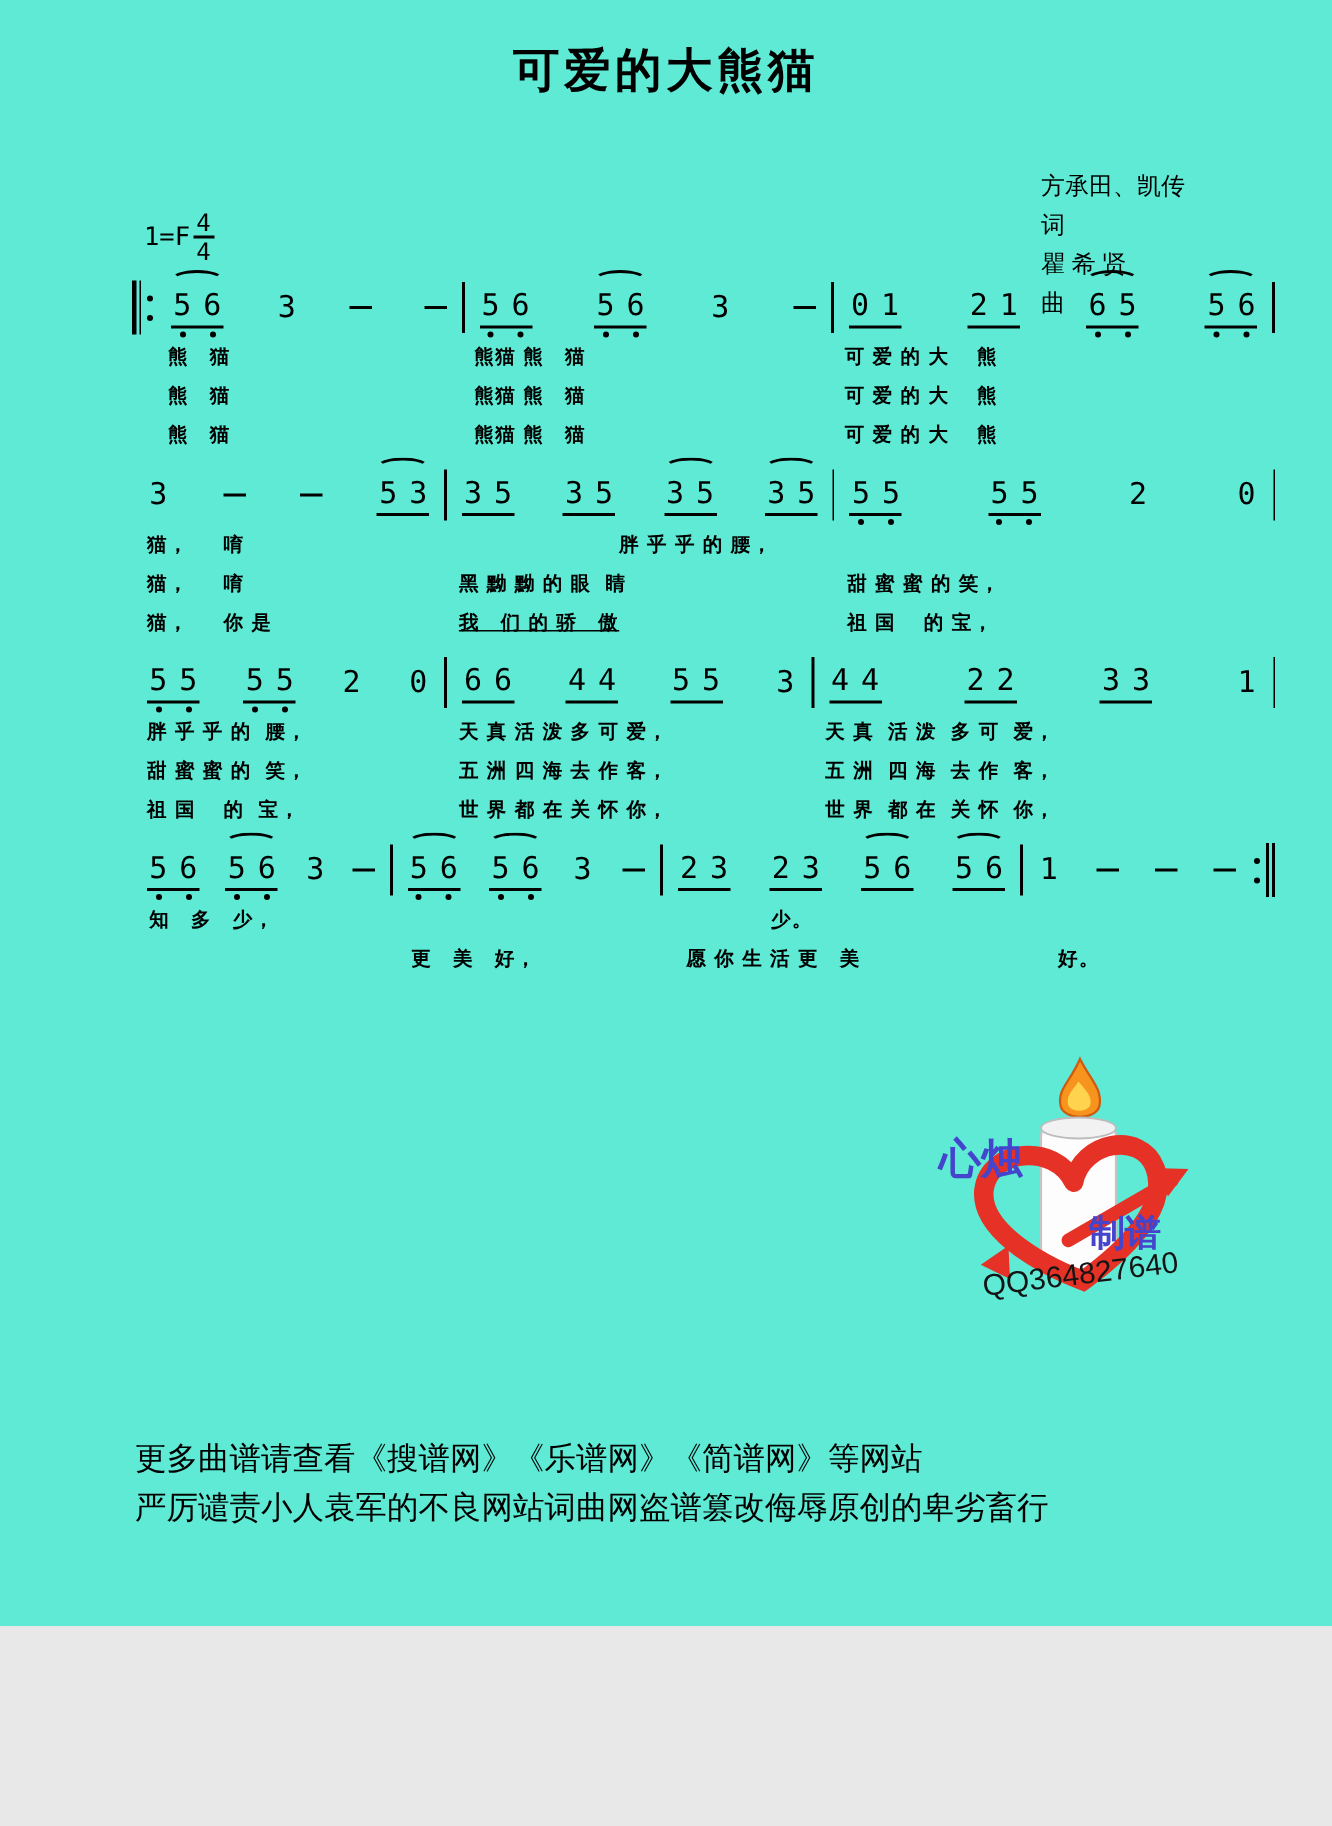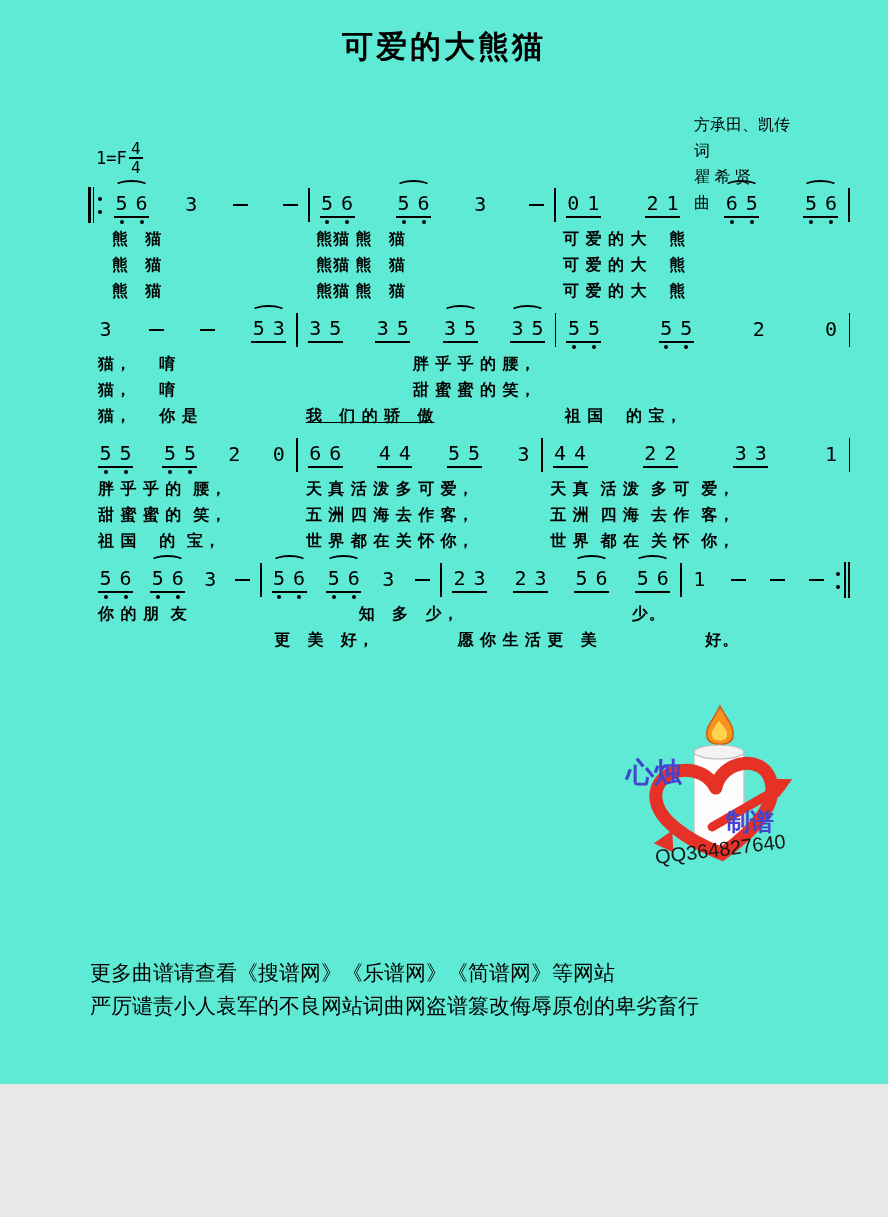--- a/index.html
+++ b/index.html
@@ -30,21 +30,21 @@
         border:2px solid transparent;border-top-color:#000;border-radius:50%;}
   .odot{position:absolute;left:50%;bottom:-10px;width:4px;height:4px;border-radius:50%;
         background:#000;transform:translateX(-50%);}
   .dash{width:15px;height:2.5px;background:#000;}
   .rpt{display:flex;align-items:center;gap:2px;height:36px;flex:none;}
   .rpt .b2{width:2.5px;height:36px;background:#000;}
   .rpt .b1{width:1.5px;height:36px;background:#000;}
   .rpt .dots{display:flex;flex-direction:column;justify-content:center;gap:9px;height:36px;padding:0 2px;}
   .rpt .dots i{width:4px;height:4px;background:#000;border-radius:50%;}
   .lyrics-row{display:flex;height:25px;margin-top:1px;}
-  .lyr{white-space:pre;font-size:16px;font-weight:600;letter-spacing:1px;
+  .lyr{white-space:pre;font-size:13px;font-weight:600;letter-spacing:1px;
        padding-left:10px;overflow:hidden;flex-basis:0;}
   .lyr-gap{flex:none;width:1.5px;}
   .rpt-spacer{flex:none;width:14px;}
 
   .watermark{position:absolute;left:598px;top:696px;}
   .footer{position:absolute;left:90px;top:956px;font-size:21px;line-height:33px;}
   .footer .l3{font-weight:bold;}
   .brand{position:absolute;left:748px;top:1164px;display:flex;align-items:center;gap:5px;}
   .brand-name{font-size:27px;font-weight:bold;letter-spacing:1px;margin-left:44px;}
 </style>
@@ -222,20 +222,21 @@
         <div class="lyrics-row">
           <div class="lyr" style="flex-grow: 27;">猫，     唷</div>
           <div class="lyr-gap"></div>
           <div class="lyr-gap"></div>
           <div class="lyr" style="flex-grow: 39;">胖 乎 乎 的 腰，</div>
           <div class="lyr-gap"></div>
         </div>
         <div class="lyrics-row">
           <div class="lyr" style="flex-grow: 27;">猫，     唷</div>
           <div class="lyr-gap"></div>
+          <div class="lyr" style="flex-grow: 34;">黑 黝 黝 的 眼  睛</div>
           <div class="lyr-gap"></div>
           <div class="lyr" style="flex-grow: 39;">甜 蜜 蜜 的 笑，</div>
           <div class="lyr-gap"></div>
         </div>
         <div class="lyrics-row">
           <div class="lyr" style="flex-grow: 27;">猫，     你 是</div>
           <div class="lyr-gap"></div>
           <div class="lyr" style="flex-grow: 34; text-decoration: underline;">我   们 的 骄   傲</div>
           <div class="lyr-gap"></div>
           <div class="lyr" style="flex-grow: 39;">祖 国    的 宝，</div>
@@ -390,21 +391,20 @@
           <div class="rpt">
             <div class="dots">
               <i></i>
               <i></i>
             </div>
             <div class="b1"></div>
             <div class="b2"></div>
           </div>
         </div>
         <div class="lyrics-row">
-          <div class="lyr" style="flex-grow: 23;">你 的 朋  友</div>
           <div class="lyr-gap"></div>
           <div class="lyr" style="flex-grow: 24;">知   多   少，</div>
           <div class="lyr-gap"></div>
           <div class="lyr-gap"></div>
           <div class="lyr" style="flex-grow: 20;">少。</div>
           <div class="lyr-gap"></div>
         </div>
         <div class="lyrics-row">
           <div class="lyr" style="flex-grow: 23; margin-top: 40px;">愿 你 生  活</div>
           <div class="lyr-gap"></div>

